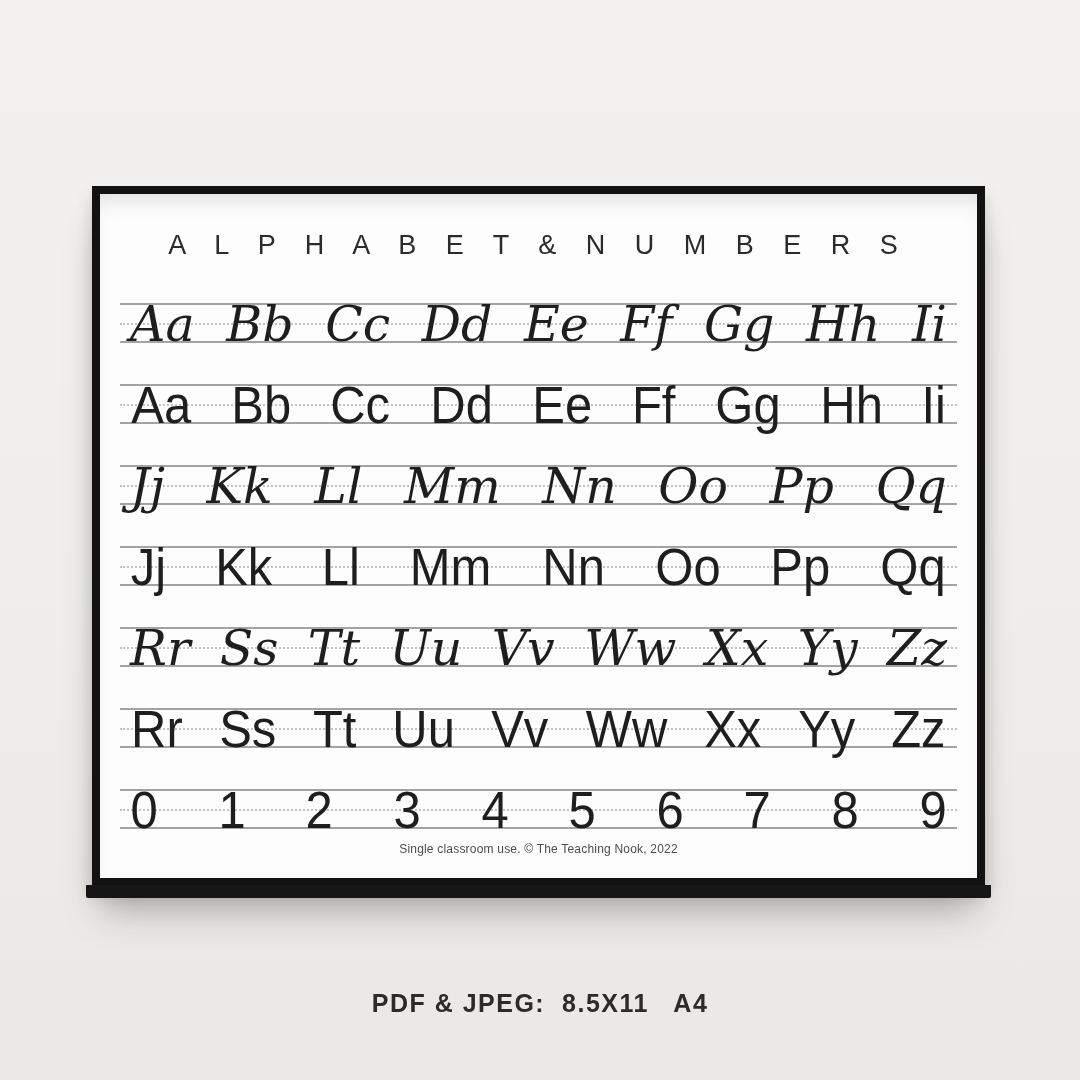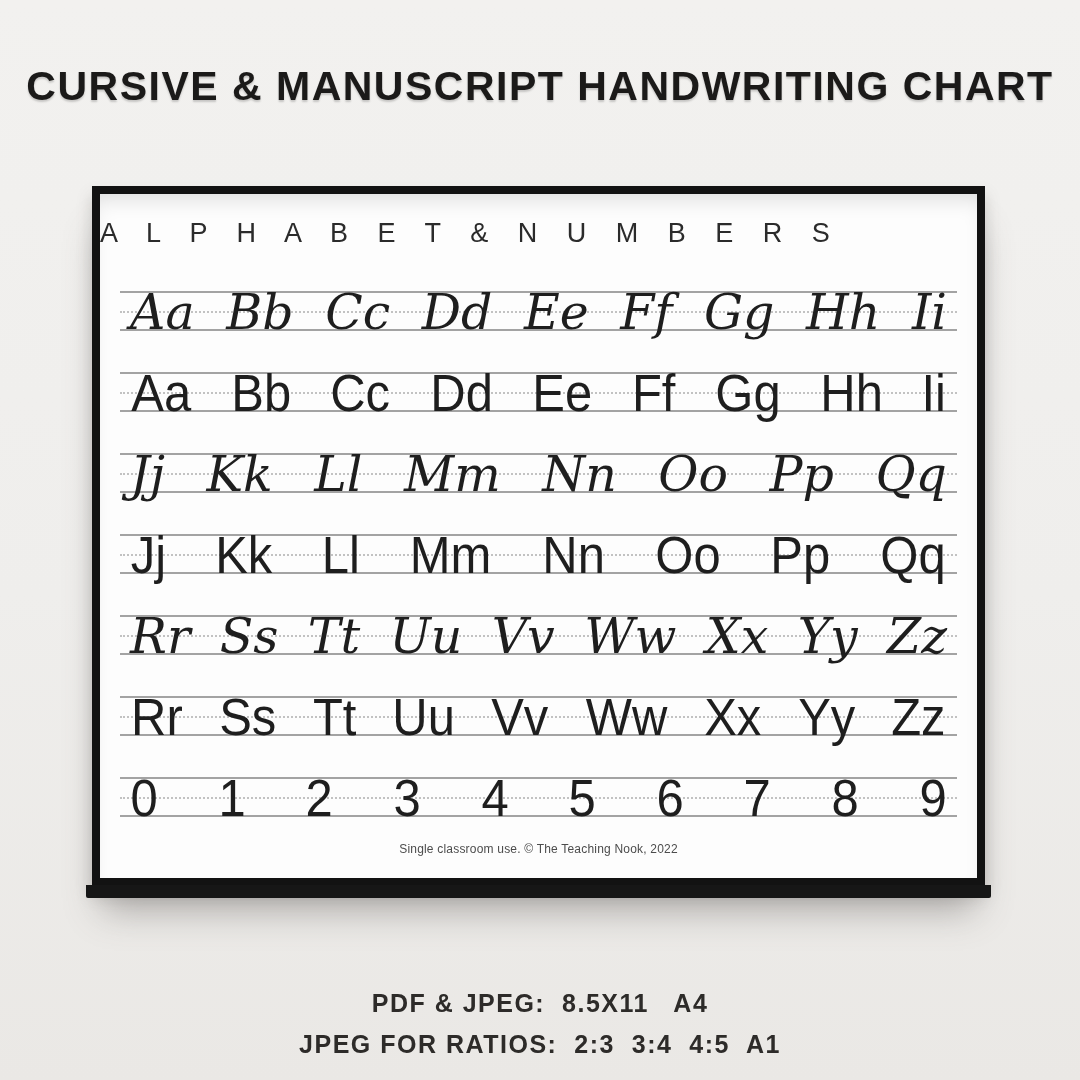--- a/index.html
+++ b/index.html
@@ -49,21 +49,22 @@
 
   .poster {
     width: 100%; height: 100%;
     background: #fdfdfd;
     box-shadow: inset 0 14px 22px -10px rgba(0,0,0,0.14);
     position: relative;
     overflow: visible;
   }
 
   .poster-title {
-    padding-top: 24px;
+    padding-top: 36px;
+    text-align: center;
     font-size: 27px;
     font-weight: 400;
     letter-spacing: 11px;
     color: #2b2b2b;
     white-space: nowrap;
   }
 
   
   .rows { margin-top: 42px; }
 
@@ -128,21 +129,20 @@
     line-height: 41px;
     letter-spacing: 1.5px;
     white-space: pre;
   }
 </style>
 </head>
 <body>
 
 <div class="stage">
 
-  <div class="banner-title">CURSIVE &amp; MANUSCRIPT HANDWRITING CHART</div>
 
   <div class="frame">
     <div class="poster">
 
       <div class="poster-title">A L P H A B E T   &amp;   N U M B E R S</div>
 
       <div class="rows">
           <div class="guide-row cursive">
             <div class="midline"></div>
             <div class="cells">
@@ -242,16 +242,15 @@
           </div>
         </div>
 
       <div class="poster-footer">Single classroom use. © The Teaching Nook, 2022</div>
     </div>
     <div class="frame-lip"></div>
   </div>
 
   <div class="caption">
     <div class="line">PDF &amp; JPEG:  8.5X11   A4</div>
-    <div class="line">JPEG FOR RATIOS:  2:3  3:4  4:5  A1</div>
   </div>
 
 </div>
 
 </body></html>

